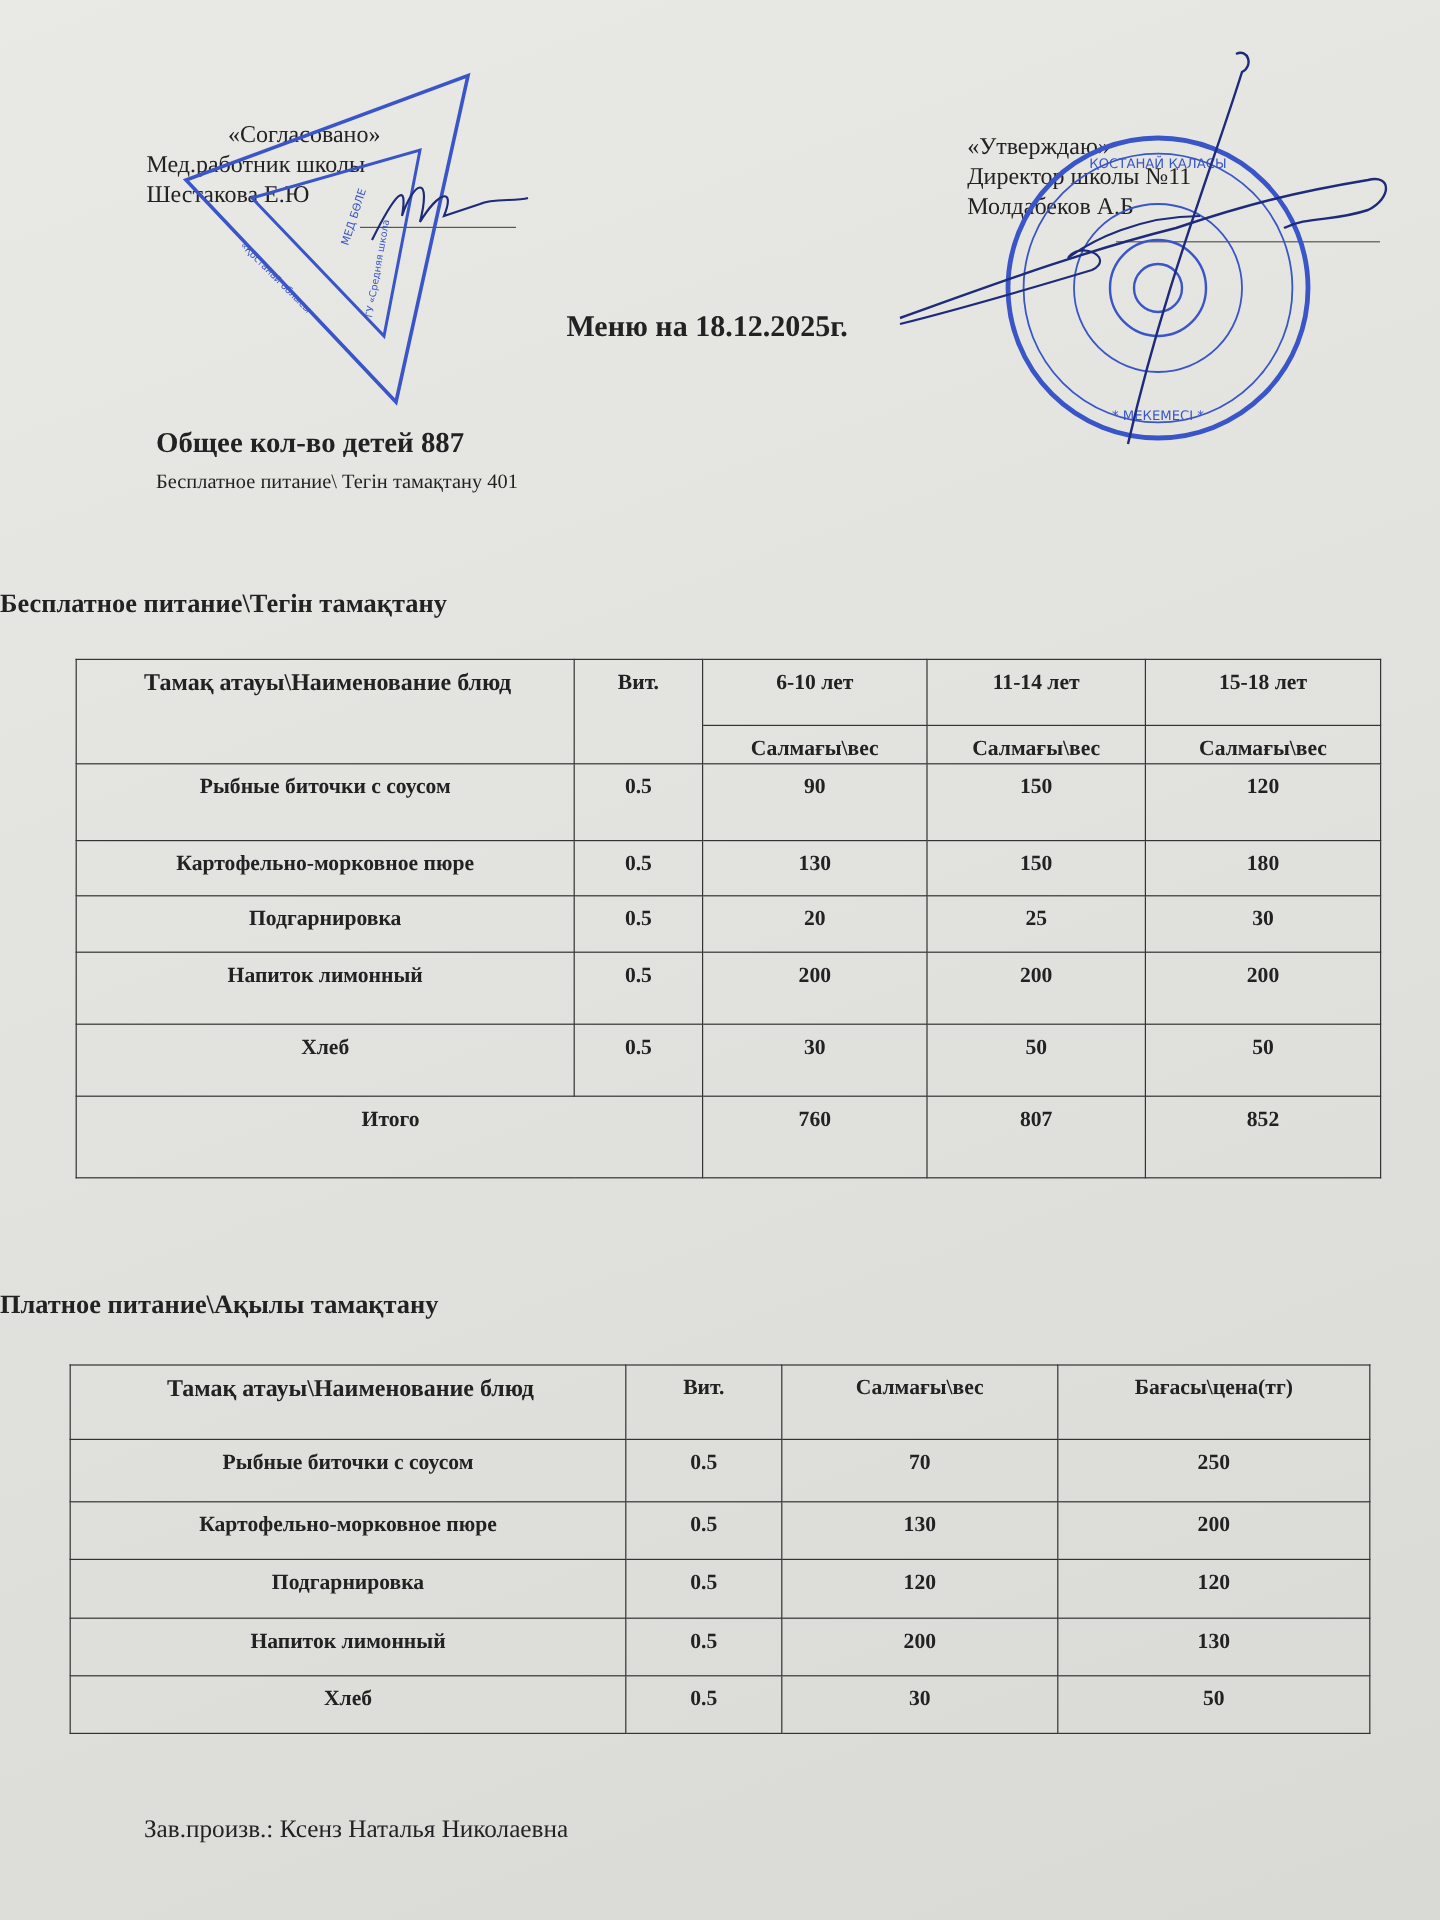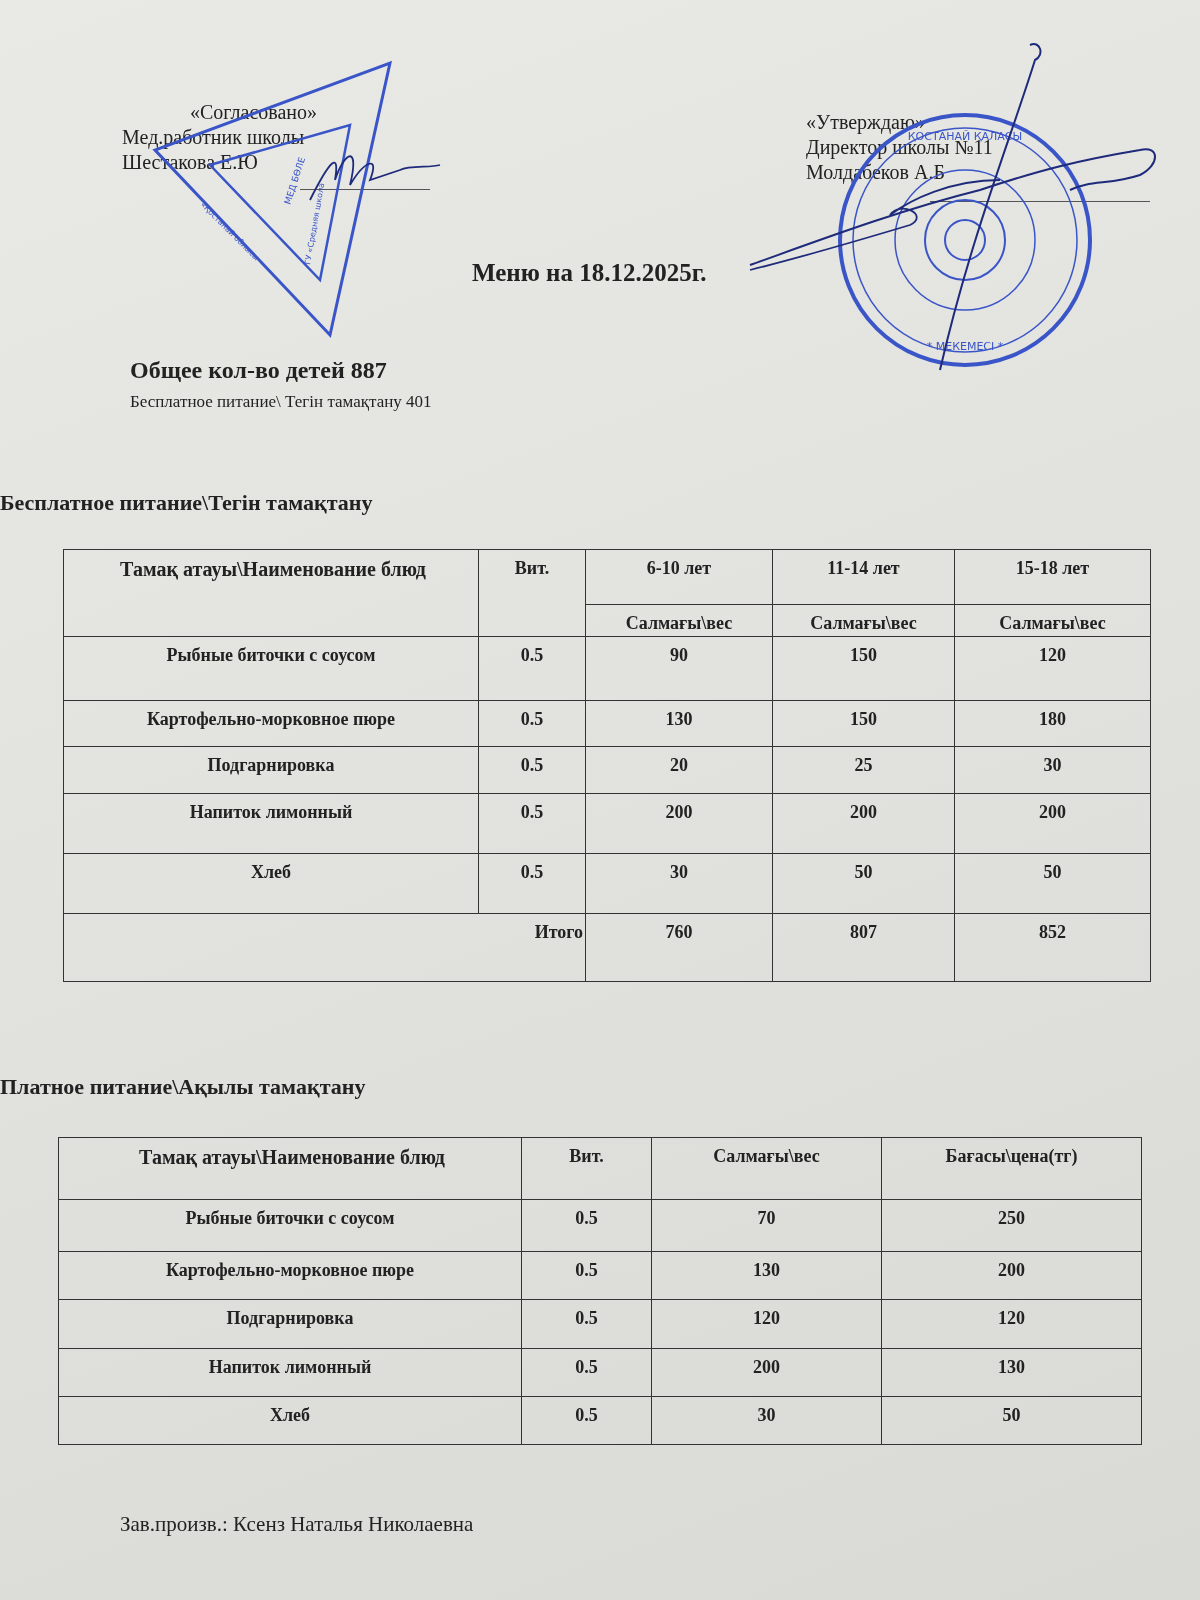--- a/index.html
+++ b/index.html
@@ -15,21 +15,21 @@
   .uline { position: absolute; height: 1px; background: #555; }
   .menu-title { left: 472px; top: 259px; font-size: 25px; font-weight: bold; }
   .info1 { left: 130px; top: 357px; font-size: 24px; font-weight: bold; }
   .info2 { left: 130px; top: 392px; font-size: 17px; font-weight: normal; }
   .sec-title { font-size: 22px; font-weight: bold; width: 1200px; text-align: left; left: 0; }
   table { border-collapse: collapse; position: absolute; table-layout: fixed; }
   td, th { border: 1.5px solid #333; font-weight: bold; text-align: center; vertical-align: top; font-size: 18px; padding: 8px 4px 0 4px; }
   th.name-h { text-align: center; font-size: 20px; padding-left: 8px; }
   .t1 { left: 63px; top: 549px; width: 1087px; }
   .t2 { left: 58px; top: 1137px; width: 1083px; }
-  .itogo { text-align: right; padding-right: 2px; }
+  .itogo { text-align: center; padding-right: 2px; }
   .footer { left: 120px; top: 1512px; font-size: 21px; }
   .stamp { position: absolute; pointer-events: none; }
 </style>
 </head>
 <body>
 
 <div class="abs hdr-left">
   <div class="ctr">«Согласовано»</div>
   <div>Мед.работник школы</div>
   <div>Шестакова Е.Ю</div>

